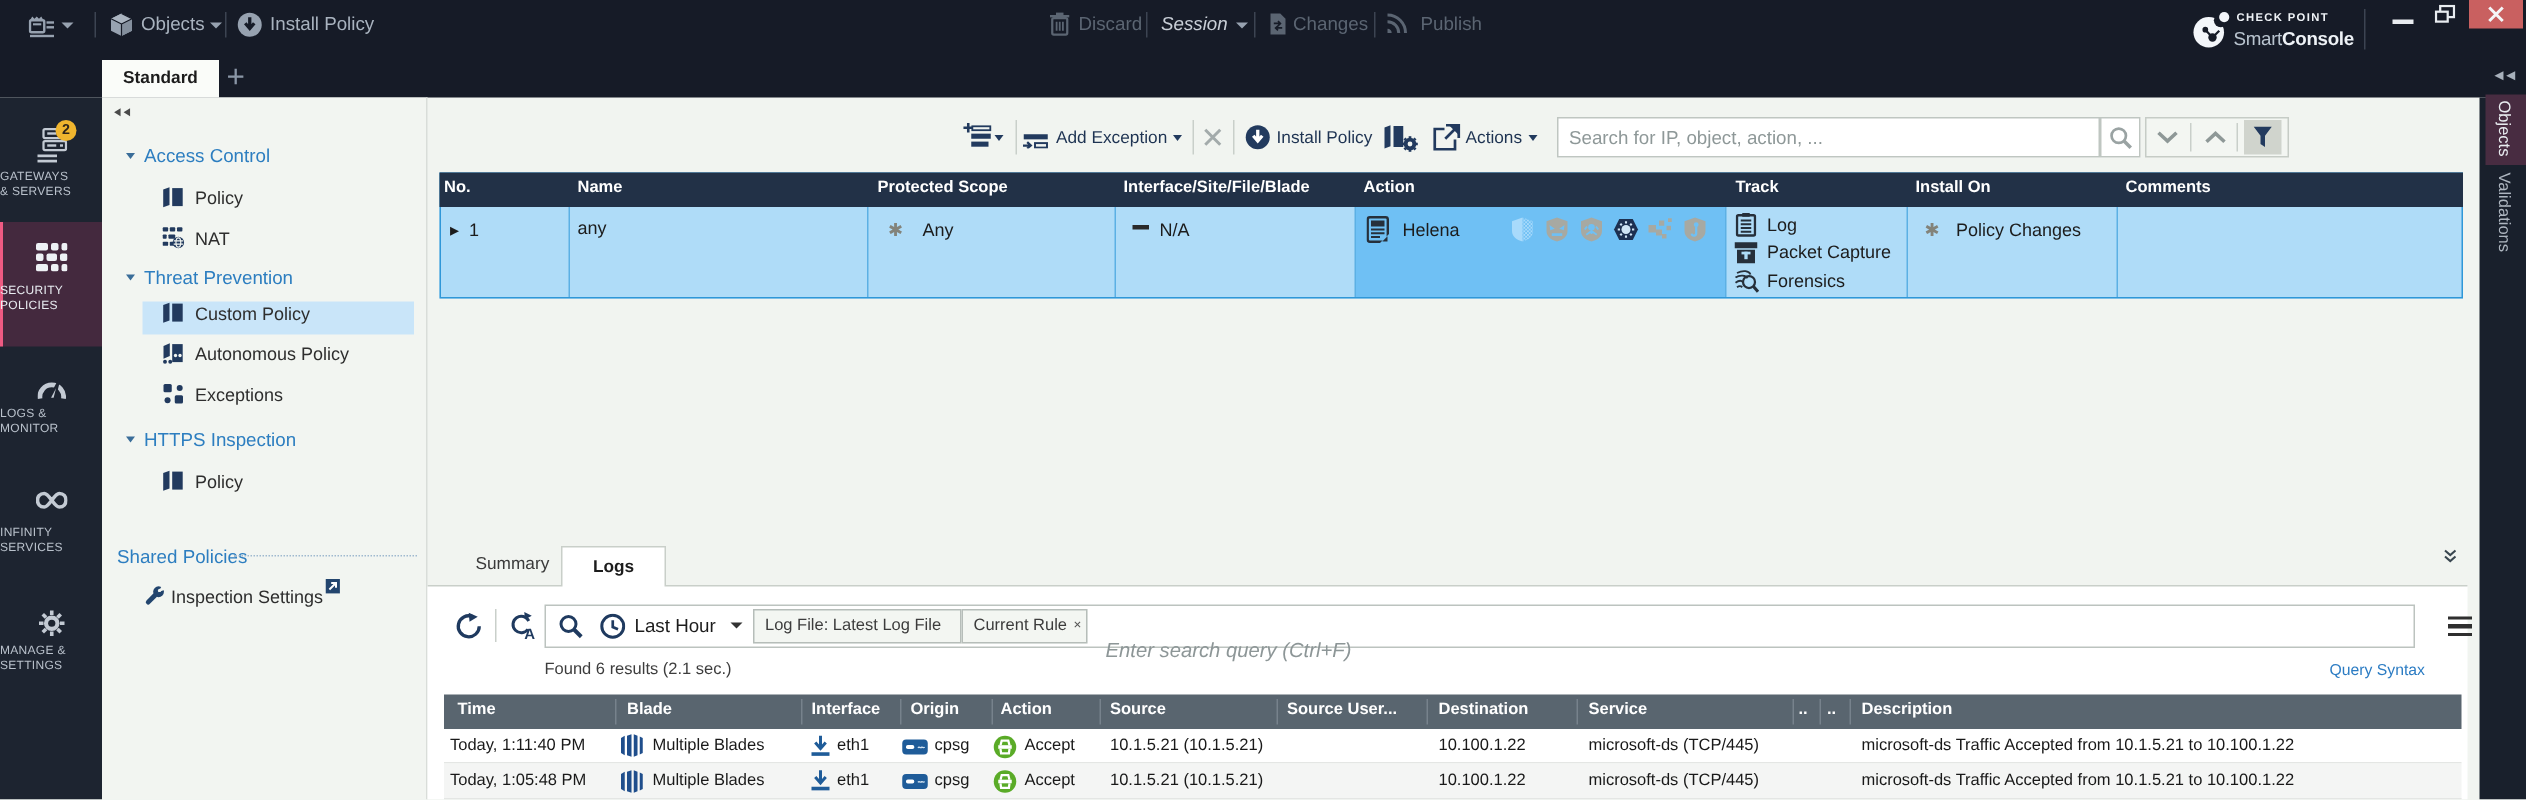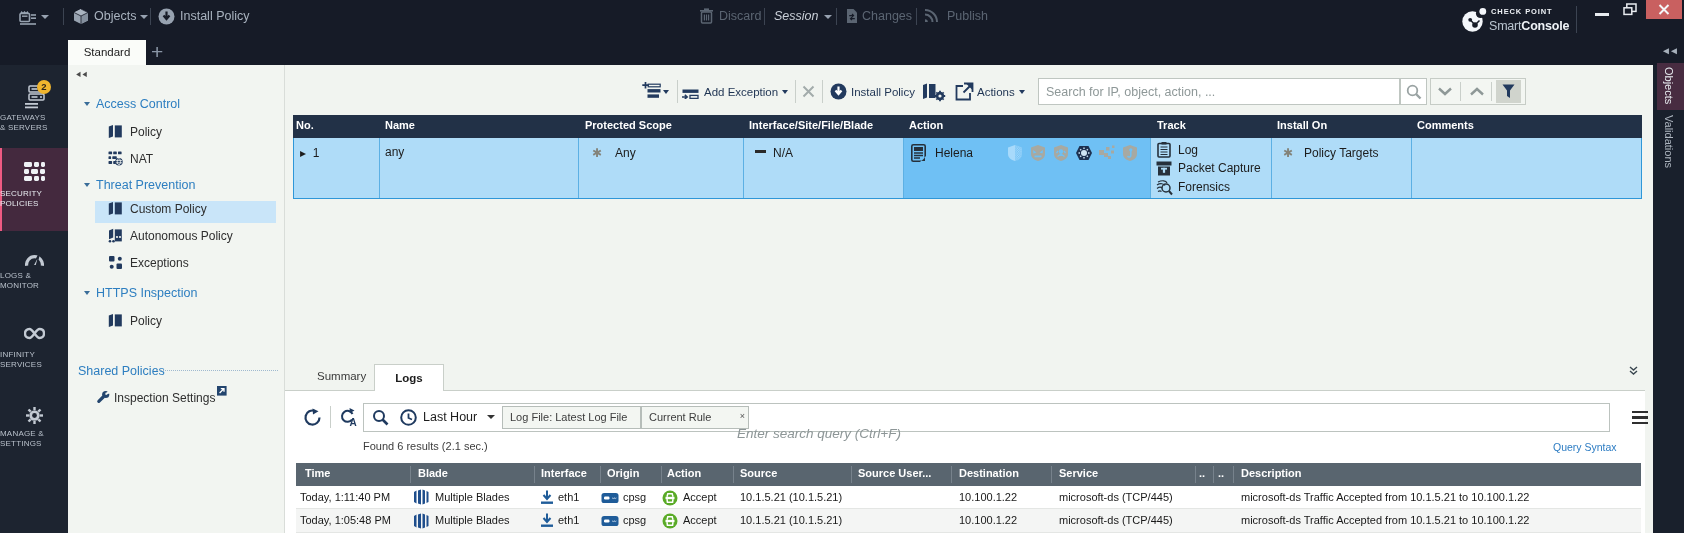--- a/index.html
+++ b/index.html
@@ -6,21 +6,21 @@
 html,body { width:1684px; height:533px; overflow:hidden; }
 body { font-family:"Liberation Sans", sans-serif; background:#f1f4f0; position:relative; }
 .abs { position:absolute; }
 
 #chrome { position:absolute; left:0; top:0; width:1684px; height:65px; background:#161b27; }
 .tsep { position:absolute; width:1px; background:#3c4452; }
 .tlabel { position:absolute; font-size:12.5px; color:#a9b3bf; white-space:nowrap; }
 .tlabel.dim { color:#5b6572; }
 .tlabel.bright { color:#c9cfd7; }
 .caret { display:inline-block; width:0; height:0; border-left:4px solid transparent; border-right:4px solid transparent; border-top:4px solid #97a2b0; vertical-align:middle; }
-#tab-standard { position:absolute; left:68px; top:40px; width:78px; height:25px; background:#fafcf9; color:#1c1c1c; font-size:11.5px; font-weight:normal; line-height:25px; text-align:center; }
+#tab-standard { position:absolute; left:68px; top:40px; width:78px; height:25px; background:#fafcf9; color:#1c1c1c; font-size:11.5px; font-weight:bold; line-height:25px; text-align:center; }
 #tab-plus { position:absolute; left:151px; top:43px; width:17px; height:17px; color:#8a96a6; font-size:21px; line-height:17px; font-weight:400; }
 
 #btn-close { position:absolute; left:1646px; top:0px; width:36px; height:19px; background:#c96060; }
 
 #rail { position:absolute; left:0; top:65px; width:68px; height:468px; background:#1d2430; }
 .rail-item { position:absolute; left:0; width:68px; text-align:left; color:#b9c1cb; font-size:8px; letter-spacing:.2px; line-height:10px; }
 #rail-active { position:absolute; left:0; top:148px; width:68px; height:83px; background:#44293e; border-left:2px solid #ee5a82; }
 
 #tree { position:absolute; left:68px; top:65px; width:217px; height:468px; background:#f2f5f1; border-right:1px solid #d9ddd9; }
 .thead { position:absolute; font-size:12.5px; color:#2d7ec0; white-space:nowrap; }
@@ -441,21 +441,21 @@
     <path d="M2 3 C6 1 10 1.5 11 4"></path>
       <path d="M1 6 C4 4 8 4.5 9 6.5"></path>
       <path d="M1 9.5 C3 8 5 8 6 9"></path>
       <path d="M2 12.5 C3.5 11.5 4.5 11.5 5.5 12.5"></path>
   </g>
   <circle cx="10" cy="9" r="4" fill="none" stroke="#26303b" stroke-width="1.5"></circle>
   <path d="M13 12 L16 15.5" stroke="#26303b" stroke-width="2"></path>
 </svg>
 <div class="prow-txt" style="left:1178px; top:180px;">Forensics</div>
 <div class="prow-txt" style="left:1283px; top:146px; color:#83837a;">✱</div>
-<div class="prow-txt" style="left:1304px; top:146px;">Policy Targets</div>
+<div class="prow-txt" style="left:1304px; top:146px;">Policy Changes</div>
 
 <div id="lpanel"></div>
 <div class="tabline" style="left:285px; width:89px;"></div>
 <div class="tabline" style="left:444px; width:1201px;"></div>
 <div class="abs" style="left:317px; top:370px; font-size:11.5px; color:#3a3a3a;">Summary</div>
 <div id="logs-tab">Logs</div>
 <svg class="abs" style="left:1628px; top:366px;" width="11" height="11" viewBox="0 0 11 11">
   <path d="M2 1 L5.5 4 L9 1" stroke="#3a4750" stroke-width="1.4" fill="none"></path>
   <path d="M2 5 L5.5 8 L9 5" stroke="#3a4750" stroke-width="1.4" fill="none"></path>
 </svg>
@@ -475,21 +475,21 @@
   <circle cx="7" cy="7" r="5" fill="none" stroke="#1f3a5f" stroke-width="2"></circle>
   <path d="M10.5 10.5 L15.5 15.5" stroke="#1f3a5f" stroke-width="2.6"></path>
 </svg>
 <svg class="abs" style="left:400px; top:409px;" width="17" height="17" viewBox="0 0 17 17">
   <circle cx="8.5" cy="8.5" r="7.3" fill="none" stroke="#1f3a5f" stroke-width="2"></circle>
   <path d="M8.5 4.5 L8.5 9 L12 10.5" stroke="#1f3a5f" stroke-width="1.8" fill="none"></path>
 </svg>
 <div class="abs" style="left:423px; top:410px; font-size:12.5px; color:#1c1c1c;">Last Hour</div>
 <span class="caret abs" style="left:487px; top:415px; border-top-color:#333;"></span>
 <div class="chip" style="left:502px; width:139px;">Log File: Latest Log File</div>
-<div class="chip" style="left:641px; width:108px;">Current Rule<span style="position:absolute; top:-1px; right:3px; font-size:9px; color:#555;">×</span></div>
+<div class="chip" style="left:641px; width:84px;">Current Rule<span style="position:absolute; top:-1px; right:3px; font-size:9px; color:#555;">×</span></div>
 <div class="abs" style="left:737px; top:410px; font-size:13.5px; font-style:italic; color:#8d9697;margin-top:16px;">Enter search query (Ctrl+F)</div>
 <div class="abs" style="left:1632px; top:411px; width:16px;">
   <div style="height:2.4px; background:#2f2f2f; margin-bottom:3px;"></div>
   <div style="height:2.4px; background:#2f2f2f; margin-bottom:3px;"></div>
   <div style="height:2.4px; background:#2f2f2f;"></div>
 </div>
 <div class="abs" style="left:363px; top:440px; font-size:11px; color:#3d3d3d;">Found 6 results (2.1 sec.)</div>
 <div class="abs" style="left:1553px; top:441px; font-size:10.5px; color:#2c7cc3;">Query Syntax</div>
 
 <div id="loghead"></div>

